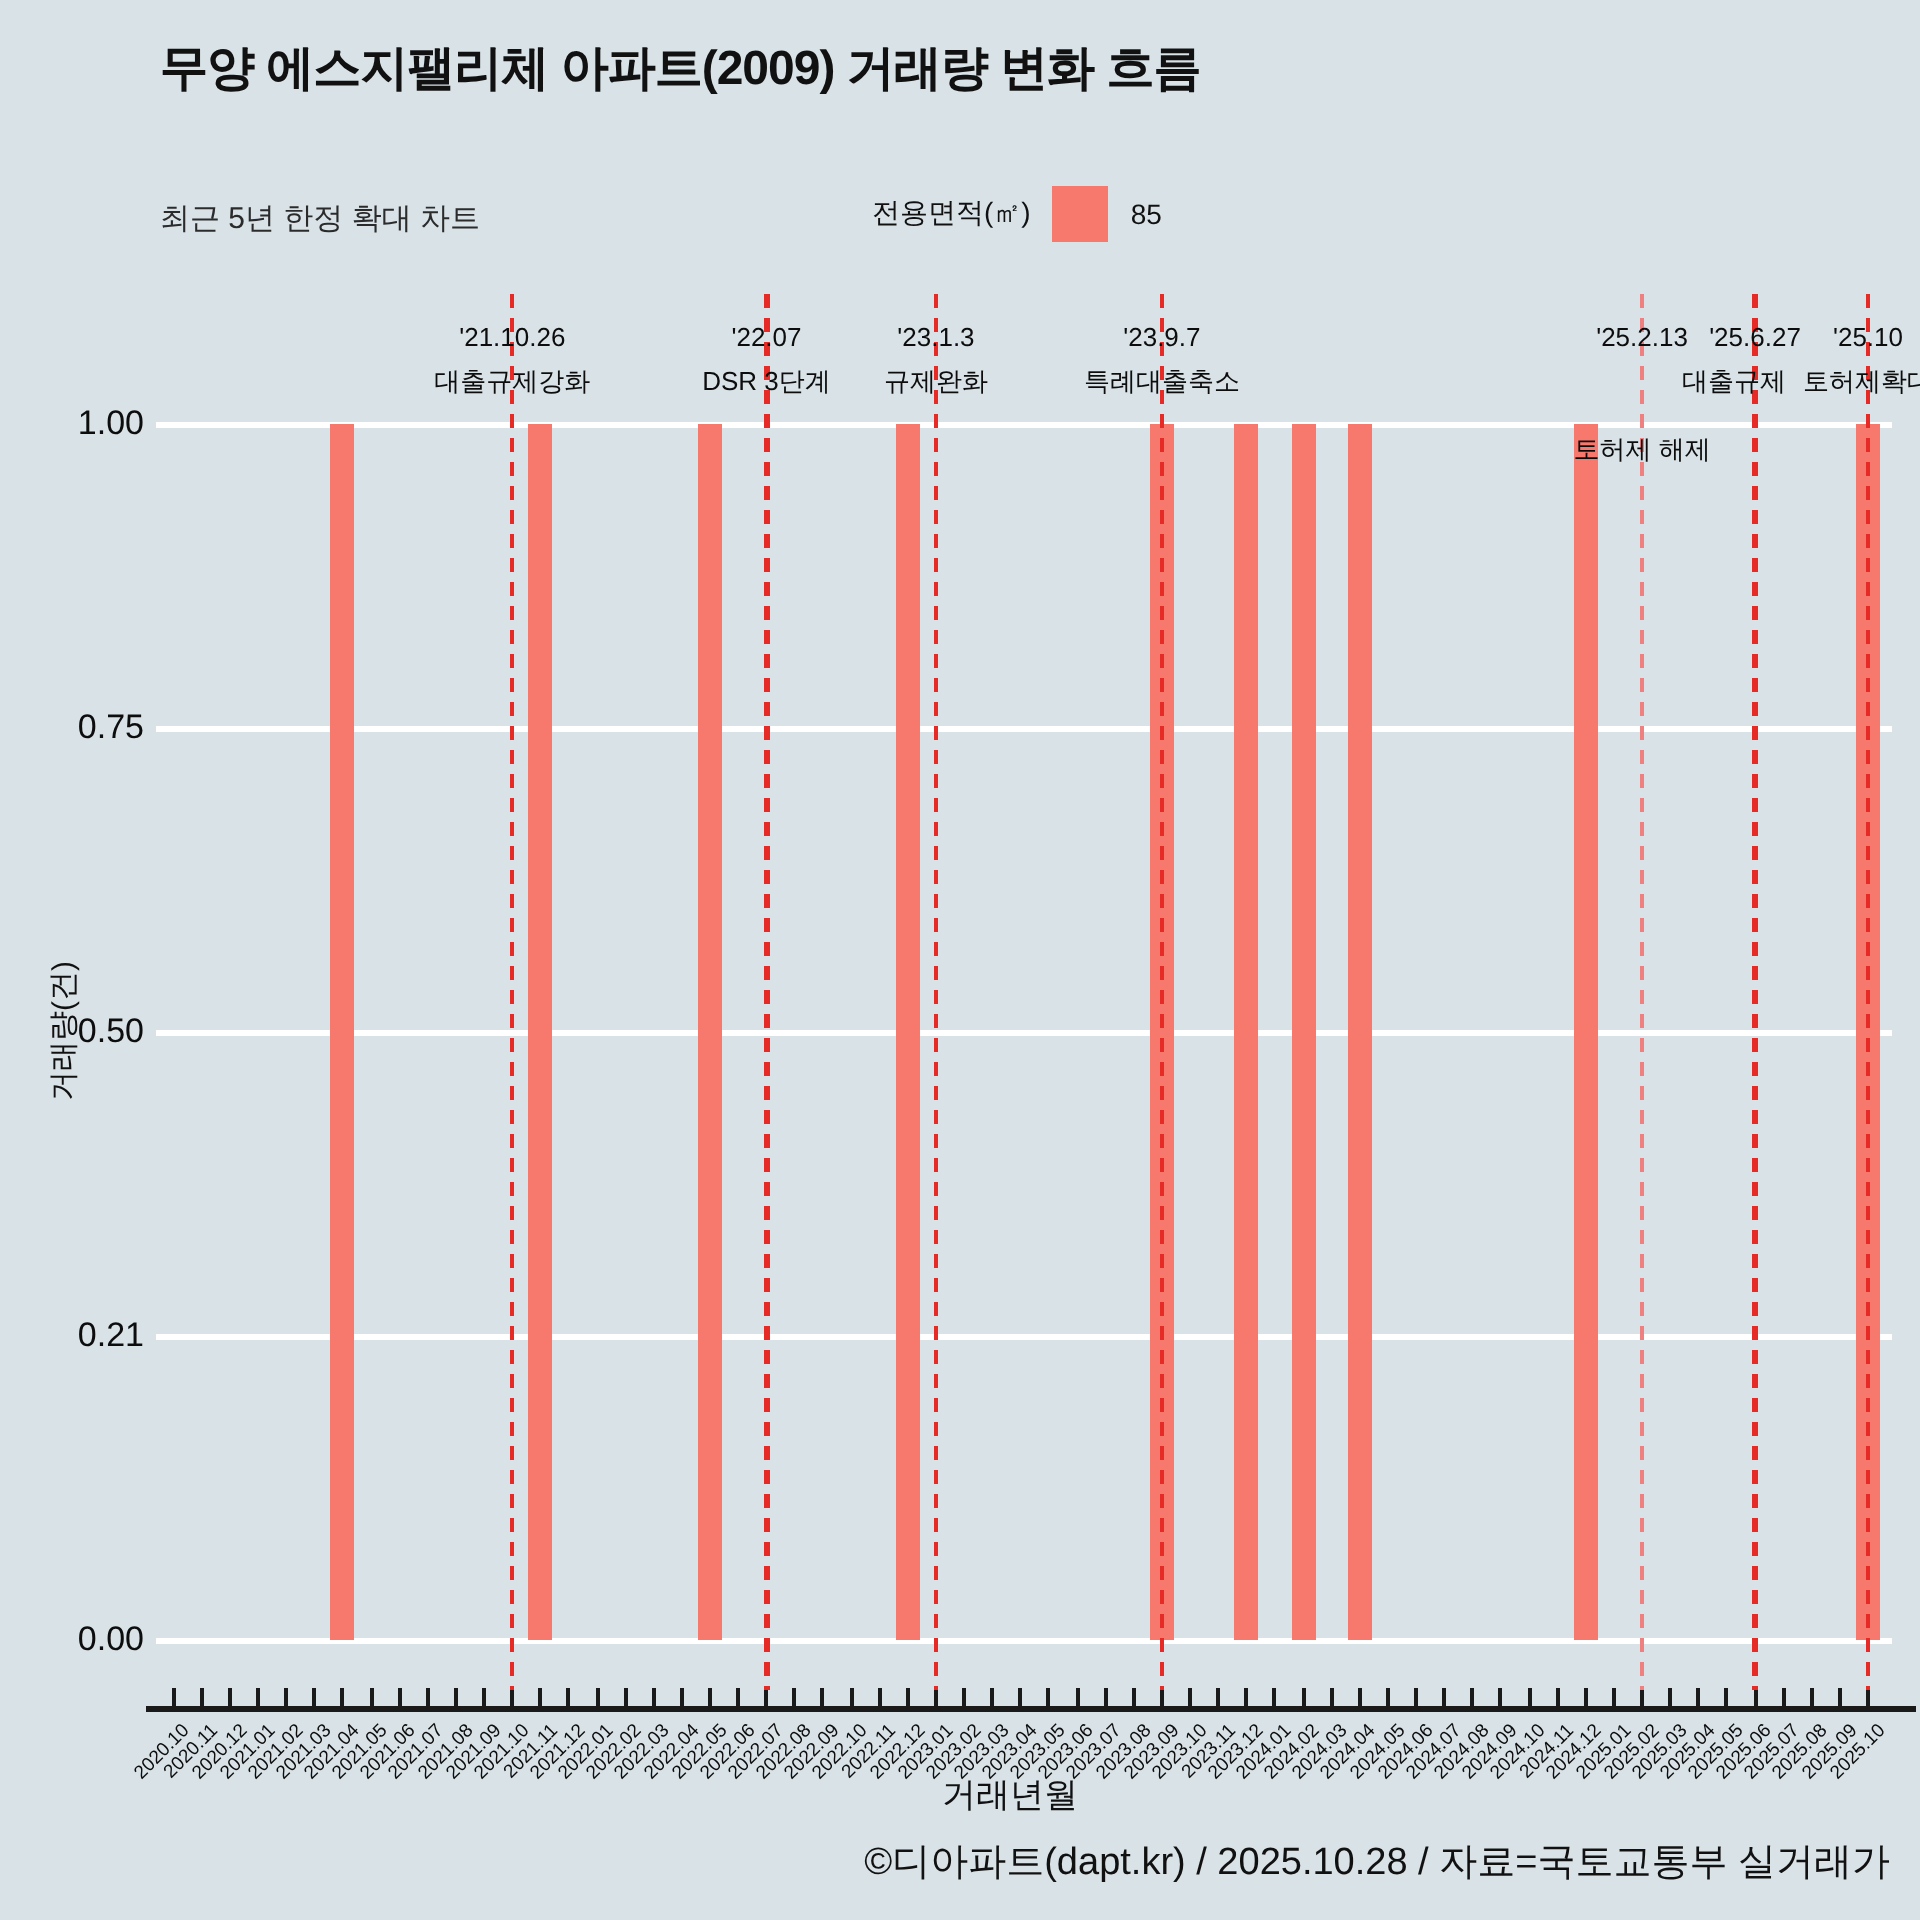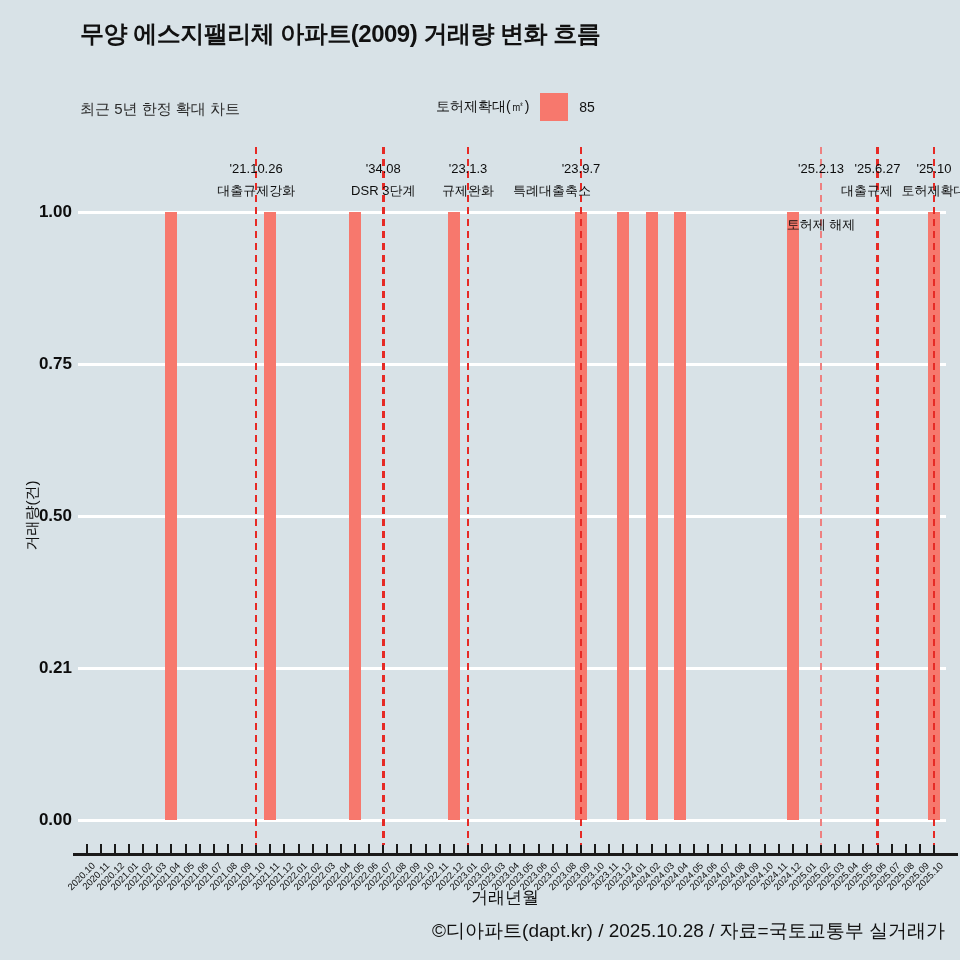--- a/index.html
+++ b/index.html
@@ -12,39 +12,39 @@
   .abs{position:absolute;}
   #title{left:80px;top:18px;font-size:24px;font-weight:bold;letter-spacing:-0.5px;white-space:nowrap;}
   #subtitle{left:80px;top:52px;font-size:15px;color:#2b2b2b;white-space:nowrap;margin-top:48px;}
   #legend{left:436px;top:93px;display:flex;align-items:center;gap:11px;}
   #legend .legend-label{font-size:14px;color:#111;}
   #legend .legend-swatch{width:28px;height:28px;display:inline-block;}
   #legend .legend-value{font-size:14px;color:#111;}
   .gridline{position:absolute;height:3px;background:#ffffff;z-index:1;}
   .bar{position:absolute;z-index:2;}
   .vline{position:absolute;z-index:3;}
-  .ytick-label{position:absolute;font-size:17px;color:#0d0d0d;text-align:right;width:60px;z-index:4;font-weight:bold;}
+  .ytick-label{position:absolute;font-size:17px;color:#0d0d0d;text-align:right;width:60px;z-index:4;}
   .xtick{position:absolute;width:2px;background:#1a1a1a;z-index:2;}
   #xaxis-line{position:absolute;background:#1a1a1a;z-index:2;}
   .xtick-label{position:absolute;font-size:9.5px;color:#0d0d0d;white-space:nowrap;
     transform-origin:100% 0;transform:rotate(-45deg);z-index:4;}
   .ann-date{position:absolute;font-size:13px;color:#0d0d0d;white-space:nowrap;transform:translateX(-50%);z-index:5;}
   .ann-label{position:absolute;font-size:13px;color:#0d0d0d;white-space:nowrap;transform:translateX(-50%);z-index:5;}
   #ylabel{left:-43px;top:506px;font-size:15px;color:#111;transform:rotate(-90deg);transform-origin:center;width:150px;text-align:center;}
   #xlabel{left:425px;top:886px;width:160px;text-align:center;font-size:17px;color:#111;}
   #footer{right:15px;top:918px;font-size:19px;color:#111;white-space:nowrap;}
 </style>
 </head>
 <body>
 
 <div class="abs" id="title">무양 에스지팰리체 아파트(2009) 거래량 변화 흐름</div>
 <div class="abs" id="subtitle">최근 5년 한정 확대 차트</div>
 
 <div class="abs" id="legend">
-  <span class="legend-label">토허제확대(㎡)</span>
+  <span class="legend-label">전용면적(㎡)</span>
   <span class="legend-swatch" style="background: rgb(247, 120, 109);"></span>
   <span class="legend-value">85</span>
 </div>
 
 <div id="chart" class="abs" style="left:0;top:0;width:960px;height:960px;">
     <div class="gridline" style="left: 78px; width: 868px; top: 210.5px; background: rgb(255, 255, 255);"></div>
     <div class="ytick-label" style="left: 12px; top: 202px;">1.00</div>
     <div class="gridline" style="left: 78px; width: 868px; top: 362.5px; background: rgb(255, 255, 255);"></div>
     <div class="ytick-label" style="left: 12px; top: 354px;">0.75</div>
     <div class="gridline" style="left: 78px; width: 868px; top: 514.5px; background: rgb(255, 255, 255);"></div>
@@ -183,28 +183,28 @@
     <div class="bar" style="left: 574.958px; top: 212px; width: 12px; height: 608px; background: rgb(247, 120, 109);"></div>
     <div class="bar" style="left: 617.323px; top: 212px; width: 12px; height: 608px; background: rgb(247, 120, 109);"></div>
     <div class="bar" style="left: 645.567px; top: 212px; width: 12px; height: 608px; background: rgb(247, 120, 109);"></div>
     <div class="bar" style="left: 673.81px; top: 212px; width: 12px; height: 608px; background: rgb(247, 120, 109);"></div>
     <div class="bar" style="left: 786.783px; top: 212px; width: 12px; height: 608px; background: rgb(247, 120, 109);"></div>
     <div class="bar" style="left: 928px; top: 212px; width: 12px; height: 608px; background: rgb(247, 120, 109);"></div>
     <div class="vline" style="left: 254.91px; top: 147px; width: 2.5px; height: 698px; background: repeating-linear-gradient(rgb(230, 42, 37) 0px, rgb(230, 42, 37) 7px, transparent 7px, transparent 12px);"></div>
     <div class="ann-date" style="left: 256.16px; top: 161px;">'21.10.26</div>
     <div class="ann-label" style="left: 256.16px; top: 182px;">대출규제강화</div>
     <div class="vline" style="left: 382.005px; top: 147px; width: 2.5px; height: 698px; background: repeating-linear-gradient(rgb(230, 42, 37) 0px, rgb(230, 42, 37) 7px, transparent 7px, transparent 12px);"></div>
-    <div class="ann-date" style="left: 383.255px; top: 161px;">'34.08</div>
+    <div class="ann-date" style="left: 383.255px; top: 161px;">'22.07</div>
     <div class="ann-label" style="left: 383.255px; top: 182px;">DSR 3단계</div>
     <div class="vline" style="left: 466.735px; top: 147px; width: 2.5px; height: 698px; background: repeating-linear-gradient(rgb(230, 42, 37) 0px, rgb(230, 42, 37) 7px, transparent 7px, transparent 12px);"></div>
     <div class="ann-date" style="left: 467.985px; top: 161px;">'23.1.3</div>
     <div class="ann-label" style="left: 467.985px; top: 182px;">규제완화</div>
     <div class="vline" style="left: 579.708px; top: 147px; width: 2.5px; height: 698px; background: repeating-linear-gradient(rgb(230, 42, 37) 0px, rgb(230, 42, 37) 7px, transparent 7px, transparent 12px);"></div>
     <div class="ann-date" style="left: 580.958px; top: 161px;">'23.9.7</div>
-    <div class="ann-label" style="left: 552px; top: 182px;">특례대출축소</div>
+    <div class="ann-label" style="left: 581px; top: 182px;">특례대출축소</div>
     <div class="vline" style="left: 820.277px; top: 147px; width: 1.5px; height: 698px; background: repeating-linear-gradient(rgb(238, 128, 128) 0px, rgb(238, 128, 128) 7px, transparent 7px, transparent 12px);"></div>
     <div class="ann-date" style="left: 821.027px; top: 161px;">'25.2.13</div>
     <div class="ann-label" style="left: 821.027px; top: 182px; margin-top: 34px;">토허제 해제</div>
     <div class="vline" style="left: 876.263px; top: 147px; width: 2.5px; height: 698px; background: repeating-linear-gradient(rgb(230, 42, 37) 0px, rgb(230, 42, 37) 7px, transparent 7px, transparent 12px);"></div>
     <div class="ann-date" style="left: 877.513px; top: 161px;">'25.6.27</div>
     <div class="ann-label" style="left: 867px; top: 182px;">대출규제</div>
     <div class="vline" style="left: 932.75px; top: 147px; width: 2.5px; height: 698px; background: repeating-linear-gradient(rgb(230, 42, 37) 0px, rgb(230, 42, 37) 7px, transparent 7px, transparent 12px);"></div>
     <div class="ann-date" style="left: 934px; top: 161px;">'25.10</div>
     <div class="ann-label" style="left: 934px; top: 182px;">토허제확대</div>
   </div>

